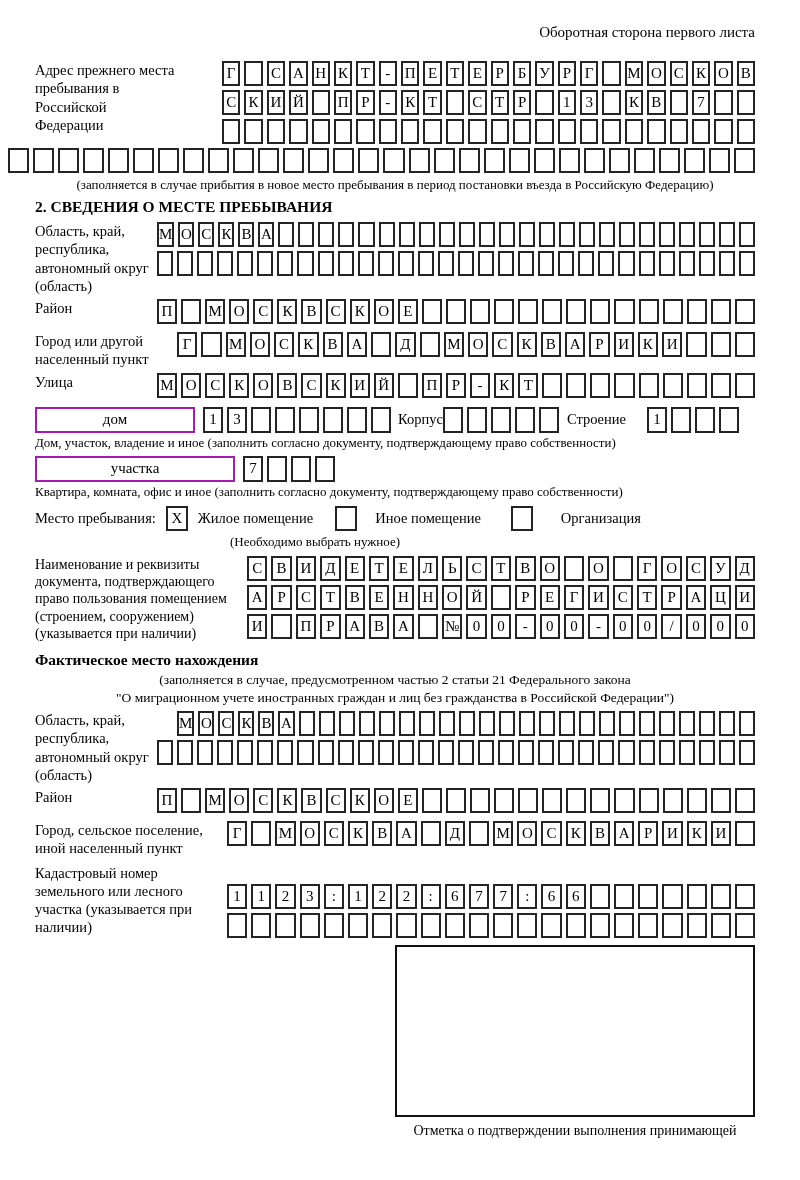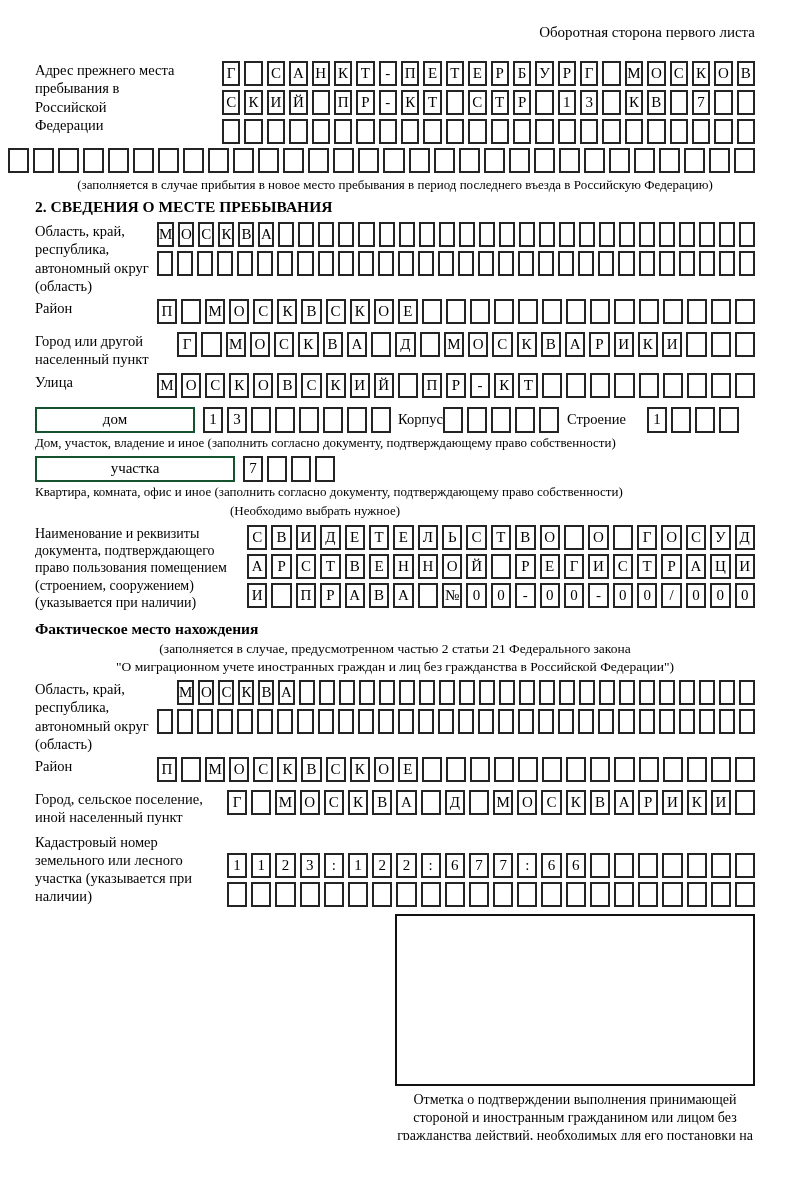--- a/index.html
+++ b/index.html
@@ -25,21 +25,21 @@
   }
   .fw .cell { flex:0 0 20px; }
   .fullrow { margin-left:-27px; width:747px; }
   .indent20 { margin-left:20px; }
 
   .note { font-size:13px; text-align:center; margin-top:1px; }
   .sect { font-size:15.5px; font-weight:bold; text-align:left; margin-top:5px; }
 
   .inline-lbl { font-size:14.5px; white-space:nowrap; }
   .named-box {
-    border:2px solid #14532d; height:26px; display:flex;
+    border:2px solid #a21caf; height:26px; display:flex;
     align-items:center; justify-content:center; font-size:15px;
   }
   .house-line, .apt-line { display:flex; align-items:center; margin-top:5px; }
   .house-line .cellrow, .apt-line .cellrow { margin-bottom:0; height:26px; }
   .leftnote { font-size:13px; margin-top:2px; }
 
   .stayrow { display:flex; align-items:center; margin-top:6px; font-size:14.5px; }
   .checkbox {
     width:22px; height:25px; border:2px solid #242424; display:inline-flex;
     align-items:center; justify-content:center; font-size:15px; flex:0 0 auto;
@@ -175,21 +175,21 @@
       <span class="cell"></span>
       <span class="cell"></span>
       <span class="cell"></span>
       <span class="cell"></span>
       <span class="cell"></span>
       <span class="cell"></span>
       <span class="cell"></span>
       <span class="cell"></span>
       <span class="cell"></span>
     </div>
-  <div class="note">(заполняется в случае прибытия в новое место пребывания в период последнего въезда в Российскую Федерацию)</div>
+  <div class="note">(заполняется в случае прибытия в новое место пребывания в период постановки въезда в Российскую Федерацию)</div>
 
   <div class="sect">2. СВЕДЕНИЯ О МЕСТЕ ПРЕБЫВАНИЯ</div>
 
   <div class="frow blockgap6">
     <div class="flabel w122">Область, край, республика, автономный округ (область)</div>
     <div class="rows">
       <div class="cellrow">
           <span class="cell">М</span>
           <span class="cell">О</span>
           <span class="cell">С</span>
@@ -388,20 +388,29 @@
     <div class="named-box" style="width:200px;">участка</div>
     <div class="cellrow fw" style="margin-left:8px;">
         <span class="cell">7</span>
         <span class="cell"></span>
         <span class="cell"></span>
         <span class="cell"></span>
       </div>
   </div>
   <div class="leftnote">Квартира, комната, офис и иное (заполнить согласно документу, подтверждающему право собственности)</div>
 
+  <div class="stayrow">
+    <span>Место пребывания:</span>
+    <span class="checkbox" style="margin-left:10px;">X</span>
+    <span style="margin-left:10px;">Жилое помещение</span>
+    <span class="checkbox" style="margin-left:22px;"></span>
+    <span style="margin-left:18px;">Иное помещение</span>
+    <span class="checkbox" style="margin-left:30px;"></span>
+    <span style="margin-left:28px;">Организация</span>
+  </div>
   <div class="choose-note">(Необходимо выбрать нужное)</div>
 
   <div class="frow blockgap6">
     <div class="flabel w210" style="font-size:14px;line-height:1.24;">Наименование и реквизиты документа, подтверждающего право пользования помещением (строением, сооружением) (указывается при наличии)</div>
     <div class="rows">
       <div class="cellrow">
           <span class="cell">С</span>
           <span class="cell">В</span>
           <span class="cell">И</span>
           <span class="cell">Д</span>

